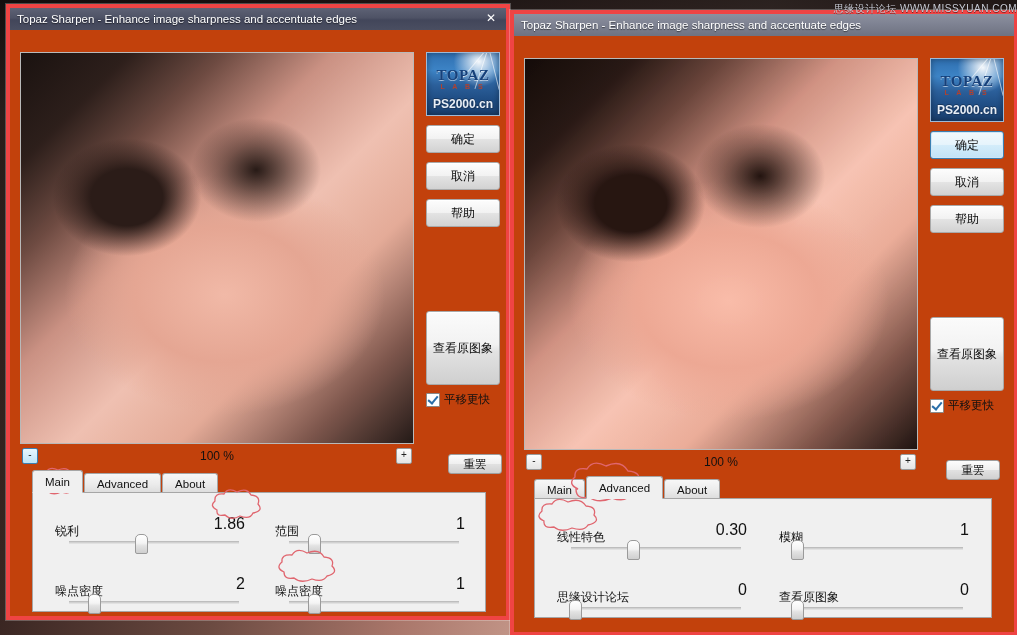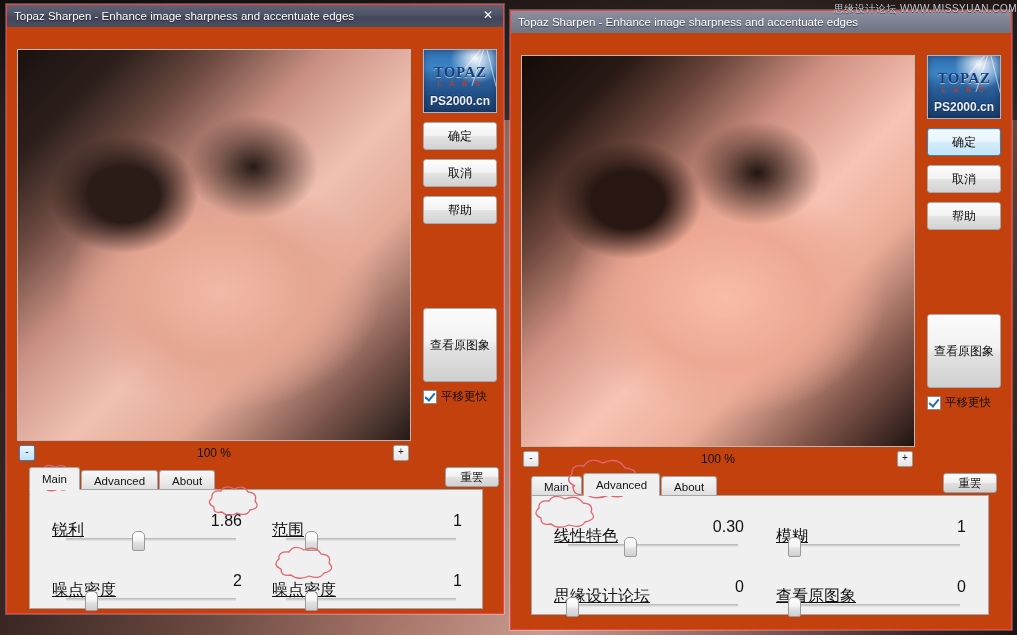--- a/index.html
+++ b/index.html
@@ -16,21 +16,21 @@
     background:
       linear-gradient(110deg,#241a18 0%,#3a2622 18%,#6b4a41 35%,#a9766a 50%,#c89c8e 62%,#8d5f55 78%,#3d2823 92%,#1d1513 100%);
   }
   .bg-top{
     position:absolute;left:0;top:0;width:1017px;height:120px;
     background:linear-gradient(180deg,#0f0c0c 0%,#1b1414 40%,#2b1f1d 100%);
     opacity:.85;
   }
 
   
-  .win{position:absolute;background:#f0f0f0;border:1px solid #ef4444;
+  .win{position:absolute;background:#f0f0f0;border:4px solid #ef4444;
        box-shadow:0 0 0 1px rgba(255,255,255,.25);}
   .titlebar{
     position:relative;height:22px;
     background:linear-gradient(180deg,#5d6275 0%,#4e5265 45%,#42465a 55%,#4a4e61 100%);
     border-bottom:1px solid #3a3d4d;
     display:flex;align-items:center;
   }
   .titlebar.plain{
     background:linear-gradient(180deg,#8c909f 0%,#7d8191 50%,#6e7281 100%);
   }
@@ -132,21 +132,21 @@
     font-size:10px;line-height:12px;text-align:center;color:#222;cursor:pointer;
   }
   .zbtn.hot{border-color:#3c7fb1;background:linear-gradient(180deg,#e8f6fd,#bfe4f8);}
   .zlabel{flex:1;text-align:center;font-size:12px;color:#111;}
 
   .resetbtn{
     position:absolute;width:52px;height:18px;
     background:linear-gradient(180deg,#fdfdfd 0%,#f0f0f0 48%,#e1e1e1 52%,#d0d0d0 100%);
     border:1px solid #9e9e9e;border-radius:3px;
     font-size:11.5px;color:#111;cursor:pointer;
-    display:flex;align-items:center;justify-content:center;margin-top:16px;
+    display:flex;align-items:center;justify-content:center;
   }
 
   
   .tabs{position:absolute;display:flex;align-items:flex-end;height:21px;}
   .tab{
     height:19px;padding:0 12px;margin-right:1px;
     background:linear-gradient(180deg,#f7f7f7 0%,#ebebeb 55%,#dcdcdc 100%);
     border:1px solid #a6a6a6;border-bottom:none;
     border-top-left-radius:3px;border-top-right-radius:3px;
     font-size:11.5px;color:#111;display:flex;align-items:center;cursor:pointer;
@@ -155,21 +155,21 @@
     height:21px;background:#f0f0f0;border-bottom:1px solid #f0f0f0;
     position:relative;z-index:3;
   }
 
   .panel{
     position:absolute;border:1px solid #a6a6a6;background:#f0f0f0;
   }
 
   
   .sgrp{position:absolute;}
-  .sgrp .lab{position:absolute;left:0;top:8px;font-size:16px;color:#111;white-space:nowrap;text-decoration:underline;}
+  .sgrp .lab{position:absolute;left:0;top:8px;font-size:12px;color:#111;white-space:nowrap;}
   .sgrp .val{position:absolute;right:0;top:0;font-size:16px;color:#111;}
   .track{
     position:absolute;left:14px;right:6px;top:26px;height:2px;
     background:linear-gradient(180deg,#c9c9c9,#e9e9e9);
     border-top:1px solid #bdbdbd;
   }
   .thumb{
     position:absolute;top:-8px;width:11px;height:18px;margin-left:-5px;
     background:linear-gradient(180deg,#ffffff 0%,#f4f4f4 45%,#e2e2e2 60%,#cfcfcf 100%);
     border:1px solid #9a9a9a;

